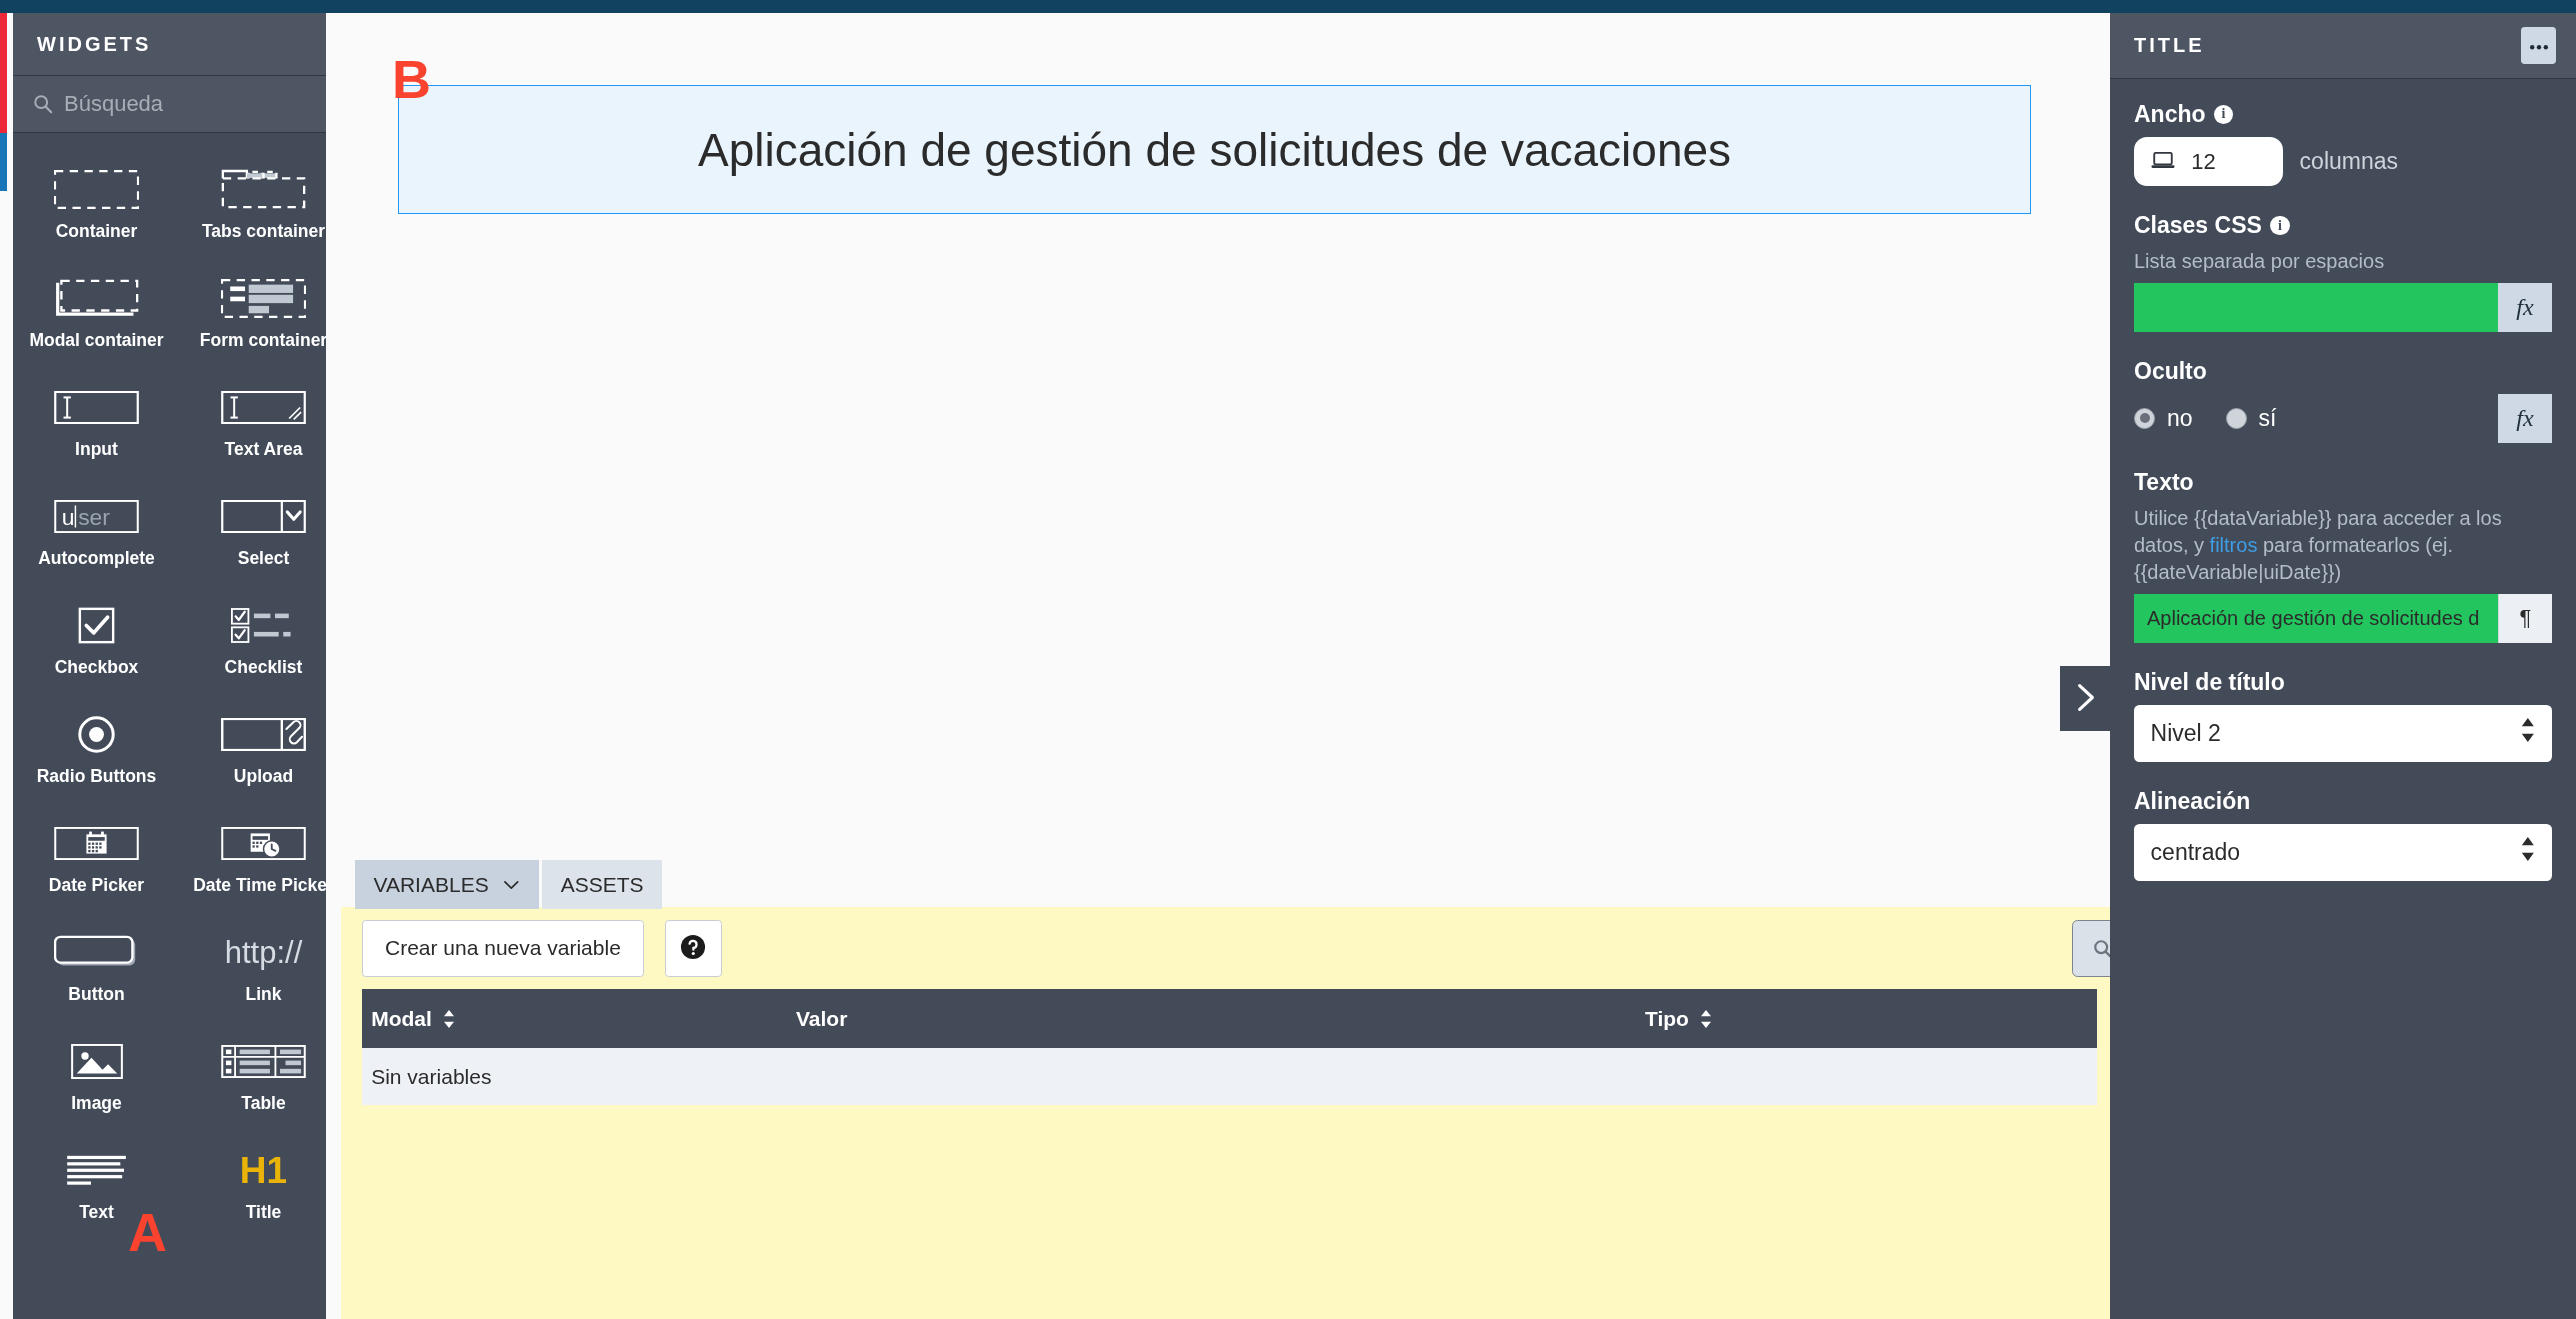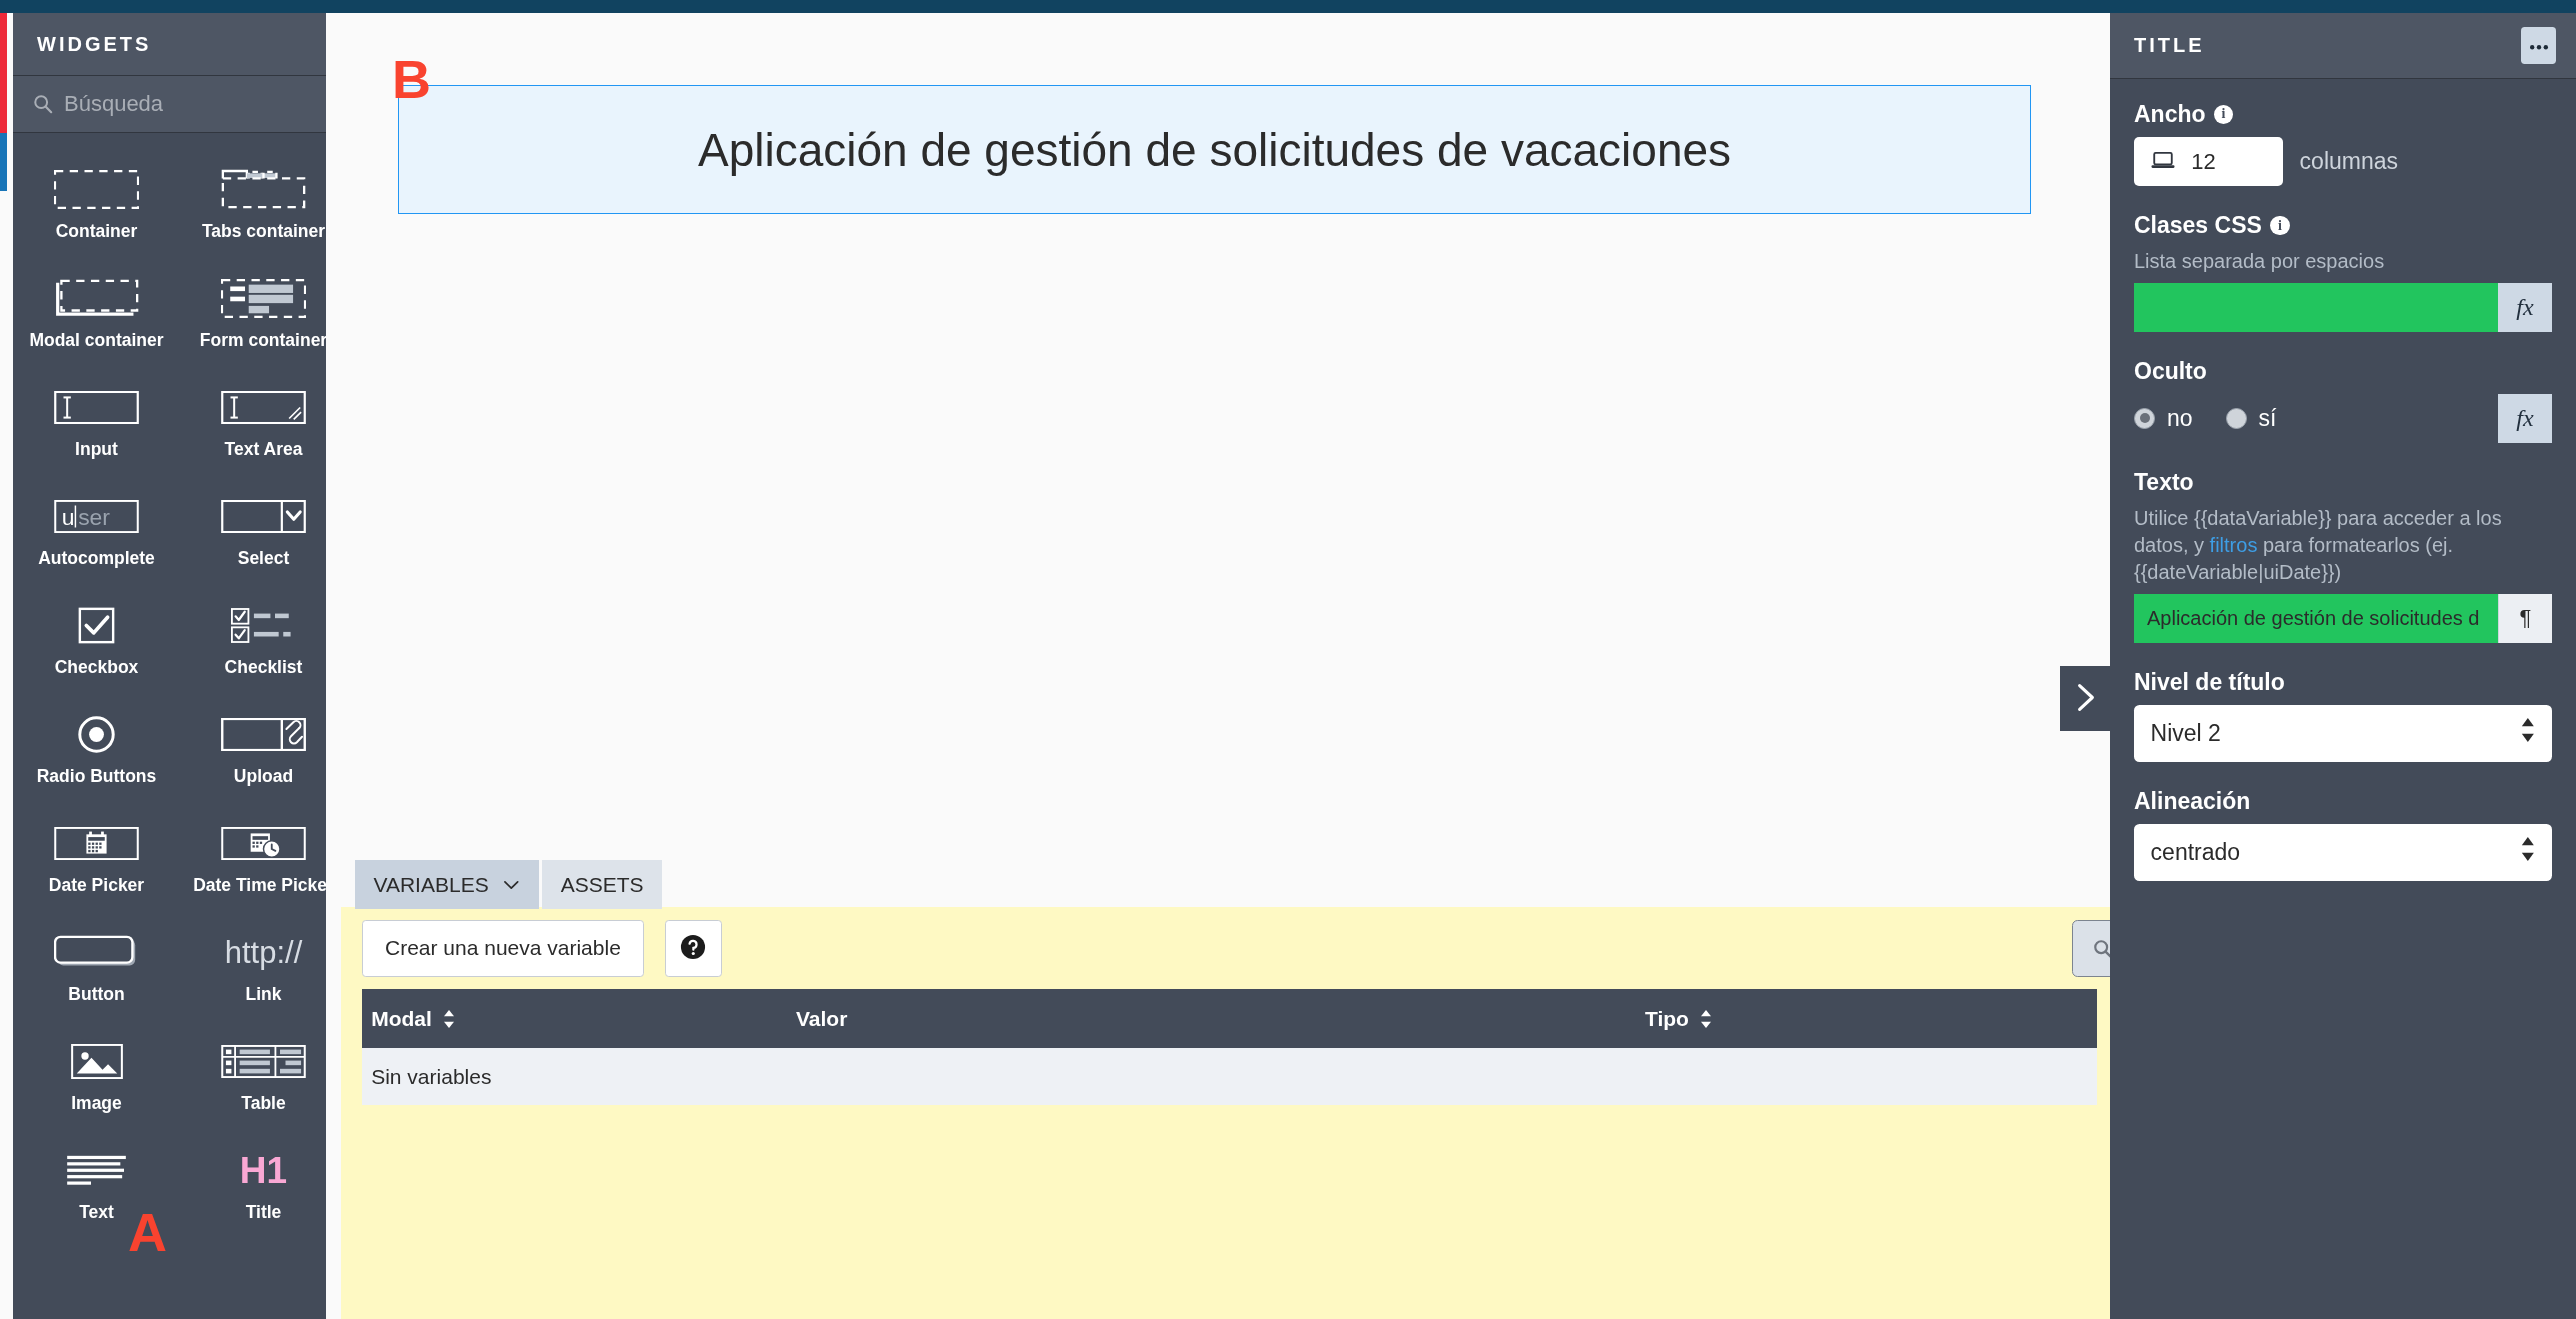--- a/index.html
+++ b/index.html
@@ -88,21 +88,21 @@
   }
   .wlabel {
     color: #ffffff;
     font-size: 17.5px;
     font-weight: bold;
     text-align: center;
     line-height: 1.1;
   }
   .wicon svg { display: block; }
   .wicon .txtglyph {
-    color: #f9a8d4;
+    color: #eab308;
     font-weight: bold;
     font-size: 37px;
     line-height: 1;
     text-align: center;
   }
   .wicon .httpglyph {
     color: #d7dce3;
     font-size: 31px;
     line-height: 1;
     font-weight: normal;
@@ -284,21 +284,21 @@
   .rp-sublabel {
     color: #b3bcc7; font-size: 20px; margin-bottom: 7.4px; line-height: 1.35;
   }
   .rp-sublabel a { color: #3e9ee5; text-decoration: none; cursor: pointer; }
   .rp-group { margin-bottom: 26px; }
 
   #ancho-row { display: flex; align-items: center; gap: 16.6px; }
   #ancho-input {
     width: 149px; height: 49px;
     background: #ffffff;
-    border: none; border-radius: 5px;
+    border: none; border-radius: 13px;
     display: flex; align-items: center;
     padding-left: 16.6px; gap: 16.6px;
     cursor: text;
   }
   #ancho-input .val { font-size: 22px; color: #2b2b2b; }
   #ancho-units { color: #ced4dc; font-size: 23px; }
 
   .field-with-fx { display: flex; align-items: stretch; }
   .txt-field {
     flex: 1; height: 49px;

